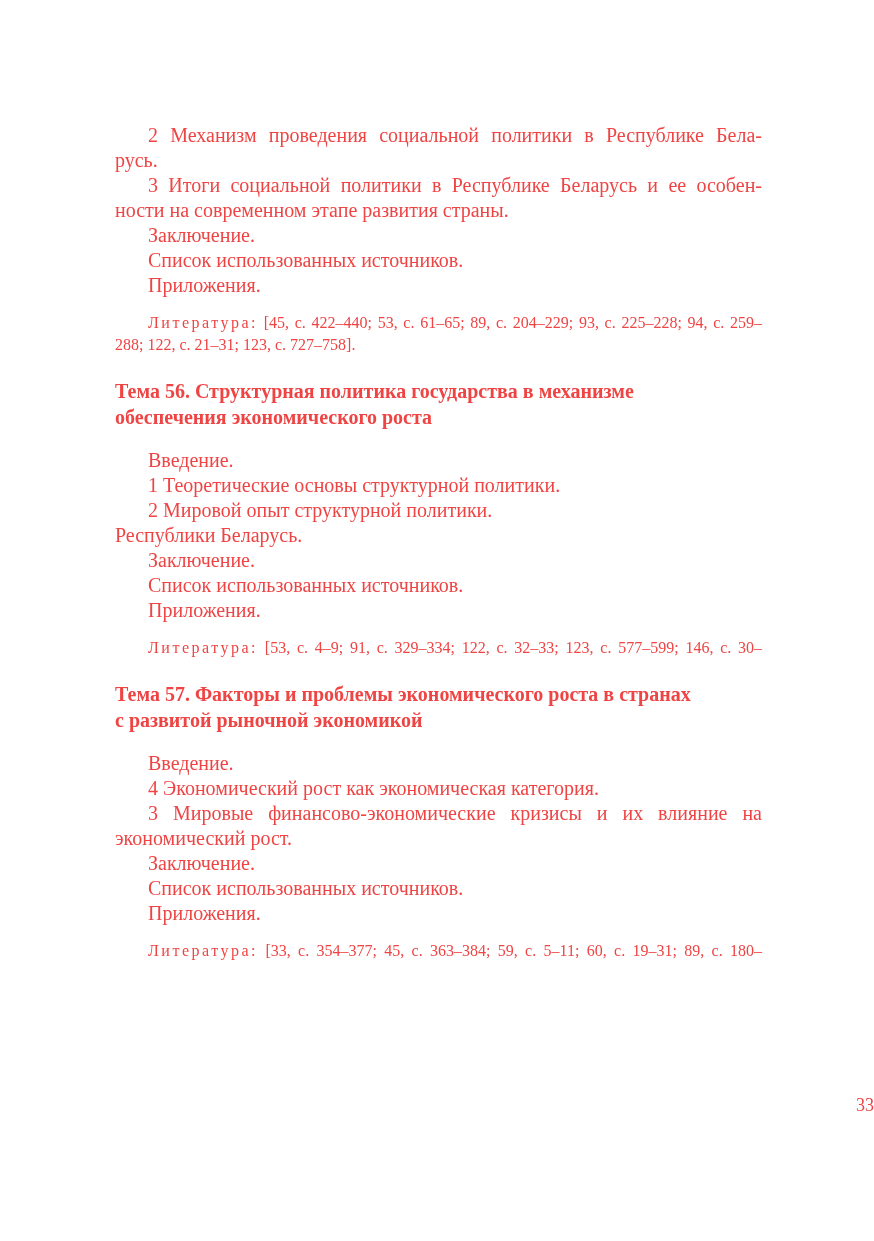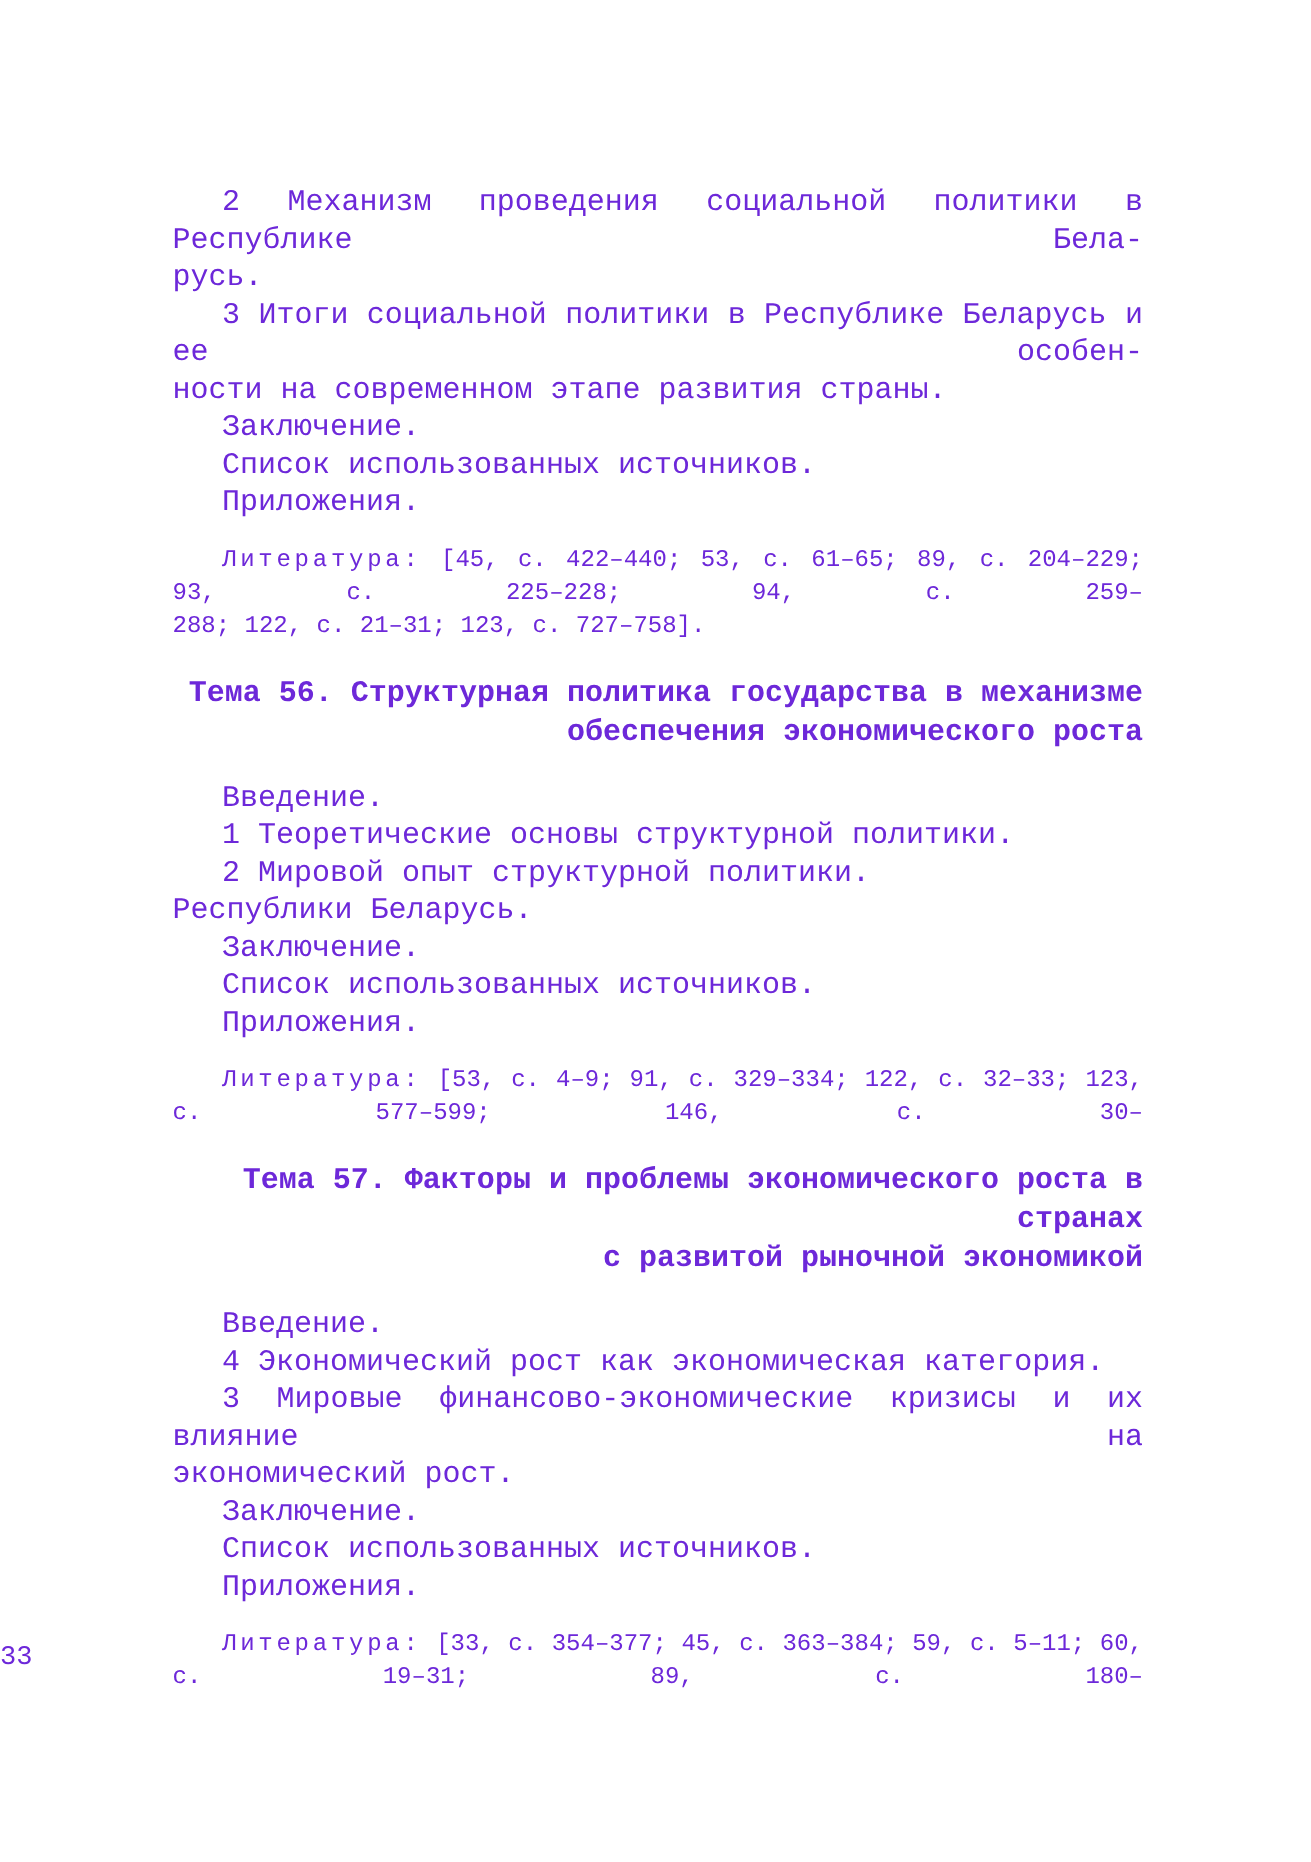--- a/index.html
+++ b/index.html
@@ -1,22 +1,22 @@
 <!DOCTYPE html>
 <html lang="ru"><head>
 <meta charset="utf-8">
 <style>
   html, body { margin: 0; padding: 0; background: #ffffff; }
   .page {
     position: relative;
     width: 874px;
     height: 1241px;
     background: #ffffff;
-    color: #6d28d9;
-    font-family: Liberation Mono, monospace;
+    color: #ef4444;
+    font-family: Liberation Serif, serif;
     overflow: hidden;
   }
   .content {
     position: absolute;
     left: 115px;
     top: 123px;
     width: 647px;
   }
   .block { margin: 0; }
   .para .line {
@@ -30,31 +30,31 @@
   }
   .literature { margin-top: 14px; }
   .literature .line {
     font-size: 16px;
     line-height: 22px;
   }
   .lit-label { letter-spacing: 2.5px; }
   .heading {
     margin-top: 22px;
     margin-bottom: 18px;
-    text-align: right;
+    text-align: left;
     font-weight: bold;
     font-size: 20px;
   }
   .heading .line { line-height: 26px; }
   .page-number {
     position: absolute;
     left: 0;
     right: 0;
     top: 1094px;
-    text-align: left;
+    text-align: right;
     font-size: 18px;
     line-height: 22px;
   }
 </style>
 </head>
 <body>
 
 <div class="page">
   <div class="content">
       <div class="block para">

